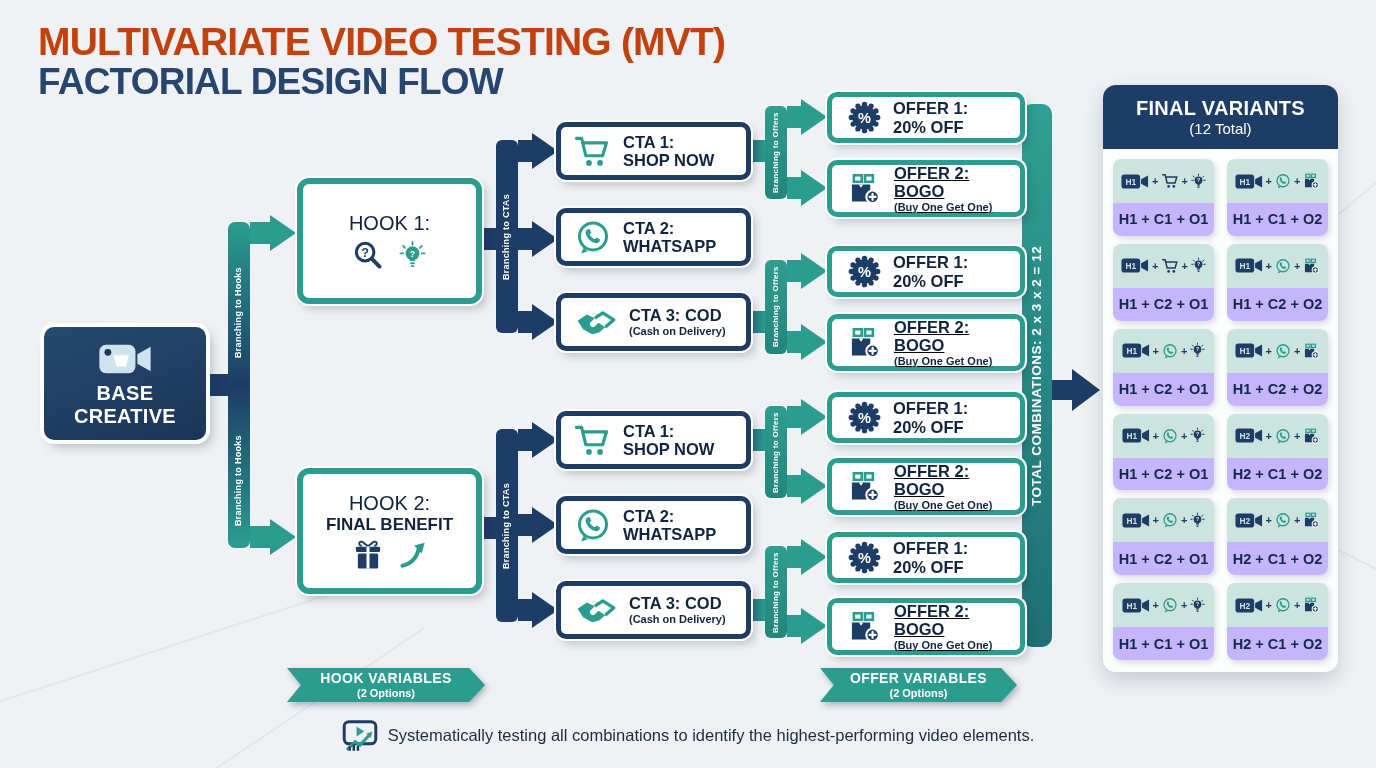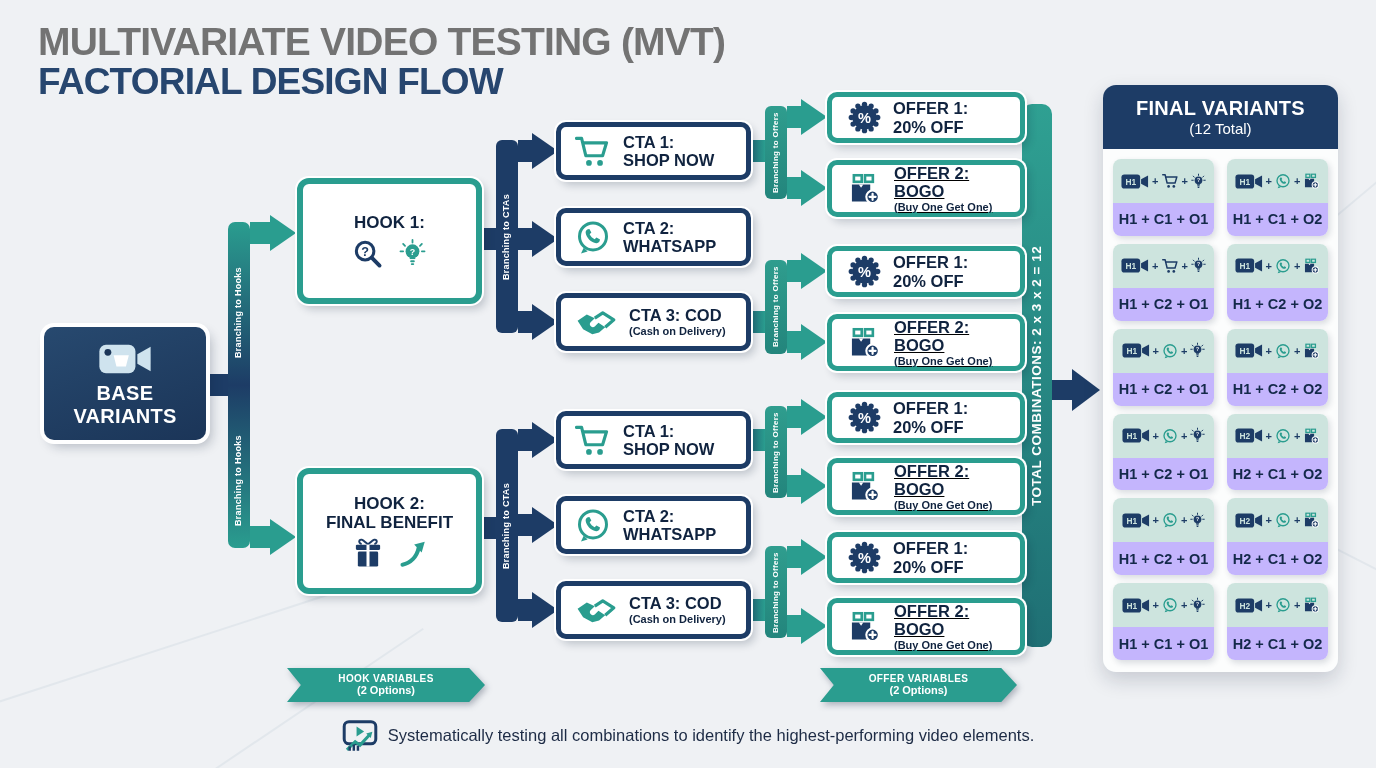--- a/index.html
+++ b/index.html
@@ -2,21 +2,21 @@
 <html><head>
 <meta charset="utf-8">
 <style>
   html,body{margin:0;padding:0;background:#dfe3e8;}
   #canvas{position:relative;width:1376px;height:768px;background:#eff1f4;overflow:hidden;
     font-family:"Liberation Sans",sans-serif;}
   .bgline{position:absolute;background:#e2e7ec;height:2px;}
 
   
   .title{position:absolute;left:38px;top:22px;font-weight:800;line-height:1.05;letter-spacing:-0.8px;}
-  .title .t1{font-size:39px;color:#737373;}
+  .title .t1{font-size:39px;color:#c2410c;}
   .title .t2{font-size:37px;color:#27466f;}
 
   
   .hbar,.vbar{position:absolute;}
   .navy{background:#1d3c66;}
   .tealflat{background:#2a9d8f;}
   .n2t{background:linear-gradient(90deg,#1d3c66,#2a9d8f);}
   .hookgrad{background:linear-gradient(180deg,#2a9d8f,#1d3c66 50%,#2a9d8f);}
   .tealvert{background:linear-gradient(180deg,#2f9d8e,#23857c);}
   .bracketgrad{background:linear-gradient(180deg,#2fa092,#1f6f74);}
@@ -33,21 +33,21 @@
   
   .base-box{position:absolute;left:44px;top:327px;width:162px;height:113px;background:linear-gradient(160deg,#27496f,#1b3558);
     border-radius:10px;box-shadow:0 0 0 4px #fff,5px 6px 12px rgba(15,30,55,.28);
     display:flex;flex-direction:column;align-items:center;justify-content:center;gap:4px;}
   .base-label{color:#fff;font-size:20px;font-weight:800;text-align:center;line-height:1.12;letter-spacing:.3px;}
 
   
   .hook-box{position:absolute;left:297px;width:165px;height:110px;background:#fff;border:6px solid #2a9d8f;border-radius:12px;
     box-shadow:0 0 0 2px #fff,4px 5px 9px rgba(15,30,55,.22);
     display:flex;flex-direction:column;align-items:center;justify-content:center;text-align:center;padding:2px 4px;}
-  .hk-t{font-size:17px;font-weight:700;color:#10233f;line-height:1.12;}
+  .hk-t{font-size:20px;font-weight:400;color:#10233f;line-height:1.12;}
   .hk-s{font-size:17px;font-weight:800;color:#10233f;line-height:1.12;}
   .hk-icons{display:flex;align-items:center;gap:16px;margin-top:6px;}
 
   
   .cta-box{position:absolute;left:556px;width:171px;height:48px;background:#fff;border:5px solid #1d3c66;border-radius:10px;
     box-shadow:0 0 0 2px #fff,4px 5px 8px rgba(15,30,55,.22);
     display:flex;align-items:center;gap:12px;padding:0 0 0 14px;}
   .bx-text{display:flex;flex-direction:column;justify-content:center;}
   .l1{font-size:16.5px;font-weight:800;color:#10233f;line-height:1.12;}
   .l-sub{font-size:11px;font-weight:700;color:#10233f;line-height:1.15;}
@@ -79,21 +79,21 @@
   .plus{font-size:11px;font-weight:800;color:#1d3c66;}
   .vc-cam rect,.vc-cam path{fill:#1d3c66;}
   .vc-cam text{fill:#cde4de;font-size:9px;font-weight:800;text-anchor:middle;font-family:"Liberation Sans",sans-serif;}
 
   
   .banner{position:absolute;top:668px;height:34px;
     clip-path:polygon(0% 0%,92% 0%,100% 50%,92% 100%,0% 100%,7% 50%);
     display:flex;flex-direction:column;align-items:center;justify-content:center;color:#fff;line-height:1.1;}
   .banner.teal{background:#2a9d8f;}
   .banner.navy{background:#1d3c66;}
-  .b-l{font-size:10px;font-weight:800;letter-spacing:.4px;}
+  .b-l{font-size:14px;font-weight:800;letter-spacing:.4px;}
   .b-s{font-size:11px;font-weight:600;}
   .banner-wrap{position:absolute;filter:drop-shadow(2px 3px 3px rgba(15,30,55,.3));}
 
   
   .footer{position:absolute;left:0;right:0;top:719px;display:flex;align-items:center;justify-content:center;gap:10px;}
   .footer-text{font-size:16.5px;color:#1d2b45;font-weight:500;}
 
   svg text{font-family:"Liberation Sans",sans-serif;}
 </style>
 </head>
@@ -262,21 +262,21 @@
 
   <div class="base-box">
     <svg width="54" height="38" viewBox="0 0 28 20">
       <rect x="0.5" y="2.5" width="19" height="15" rx="3.5" fill="#cfe3ee"></rect>
       <path d="M20.5 7.5 L27.5 3.5 V16.5 L20.5 12.5 Z" fill="#cfe3ee"></path>
       <circle cx="5" cy="6.5" r="1.8" fill="#1b3558"></circle>
       <path d="M8 8 L16 8 L14.5 14 L9.5 14 Z" fill="#ffffff"></path>
     </svg>
     <div class="base-label">
       <span>BASE</span><br>
-      <span>VARIANTS</span>
+      <span>CREATIVE</span>
     </div>
   </div>
 
   <div class="hook-box" style="top:178px;">
     <div class="hk-t">HOOK 1:</div>
     <div class="hk-icons">
       <svg class="icon-navy" width="30" height="30" viewBox="0 0 26 26">
           <use href="#i-mag"></use>
         </svg>
       <svg class="icon-teal" width="27" height="29" viewBox="0 0 24 26">

